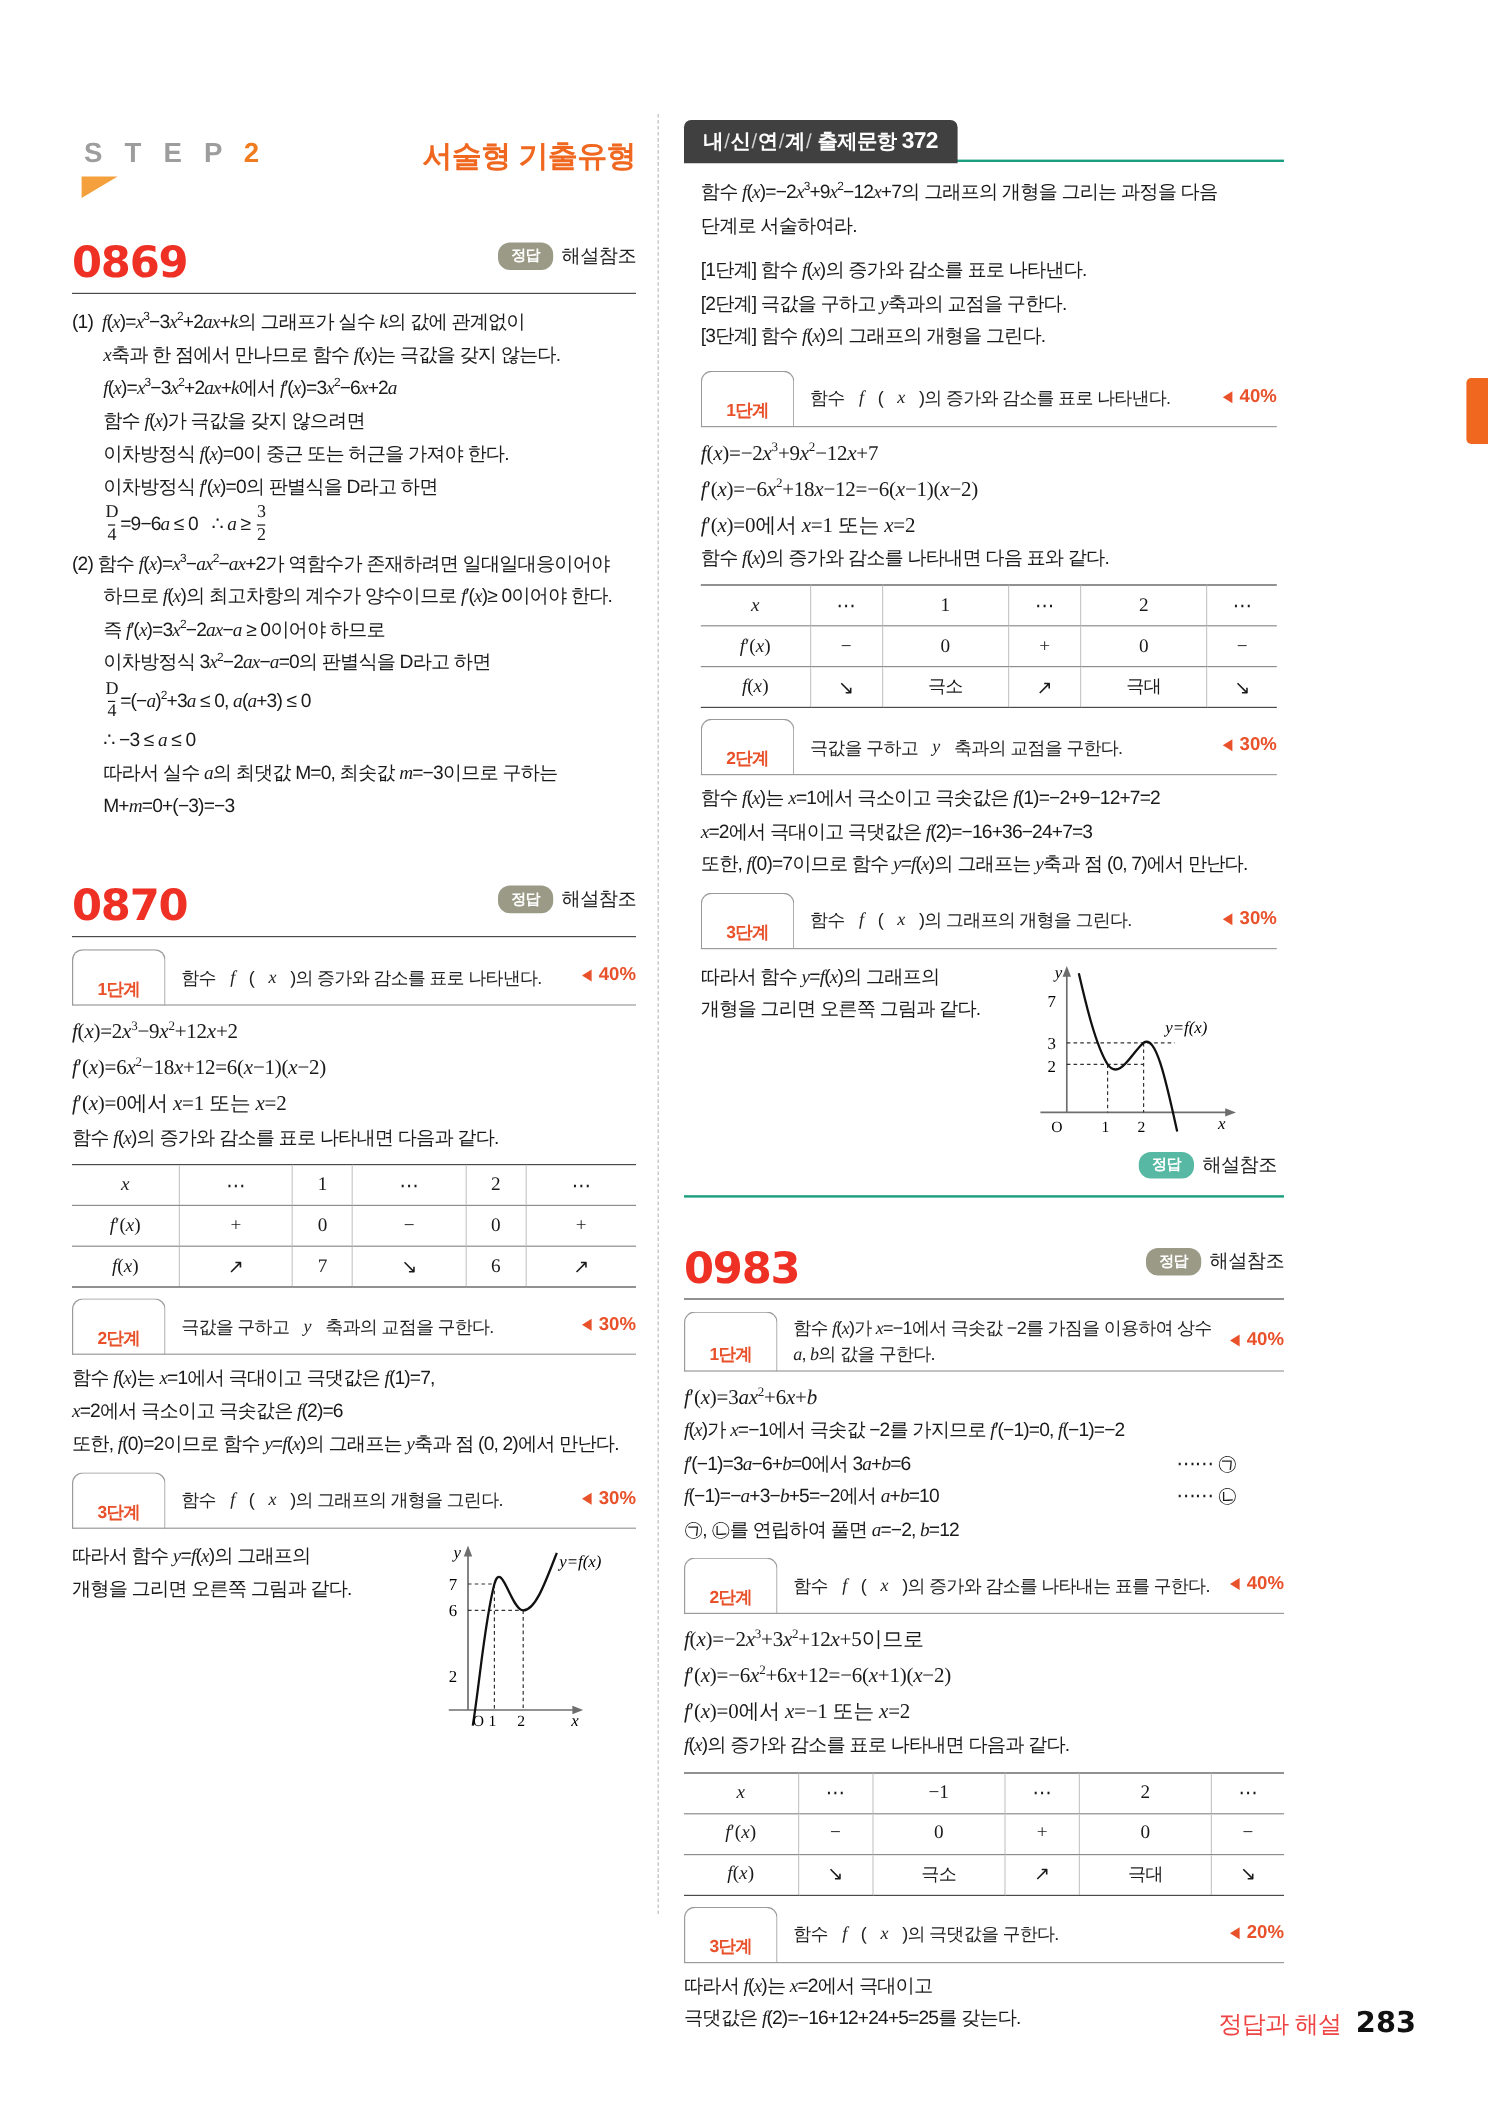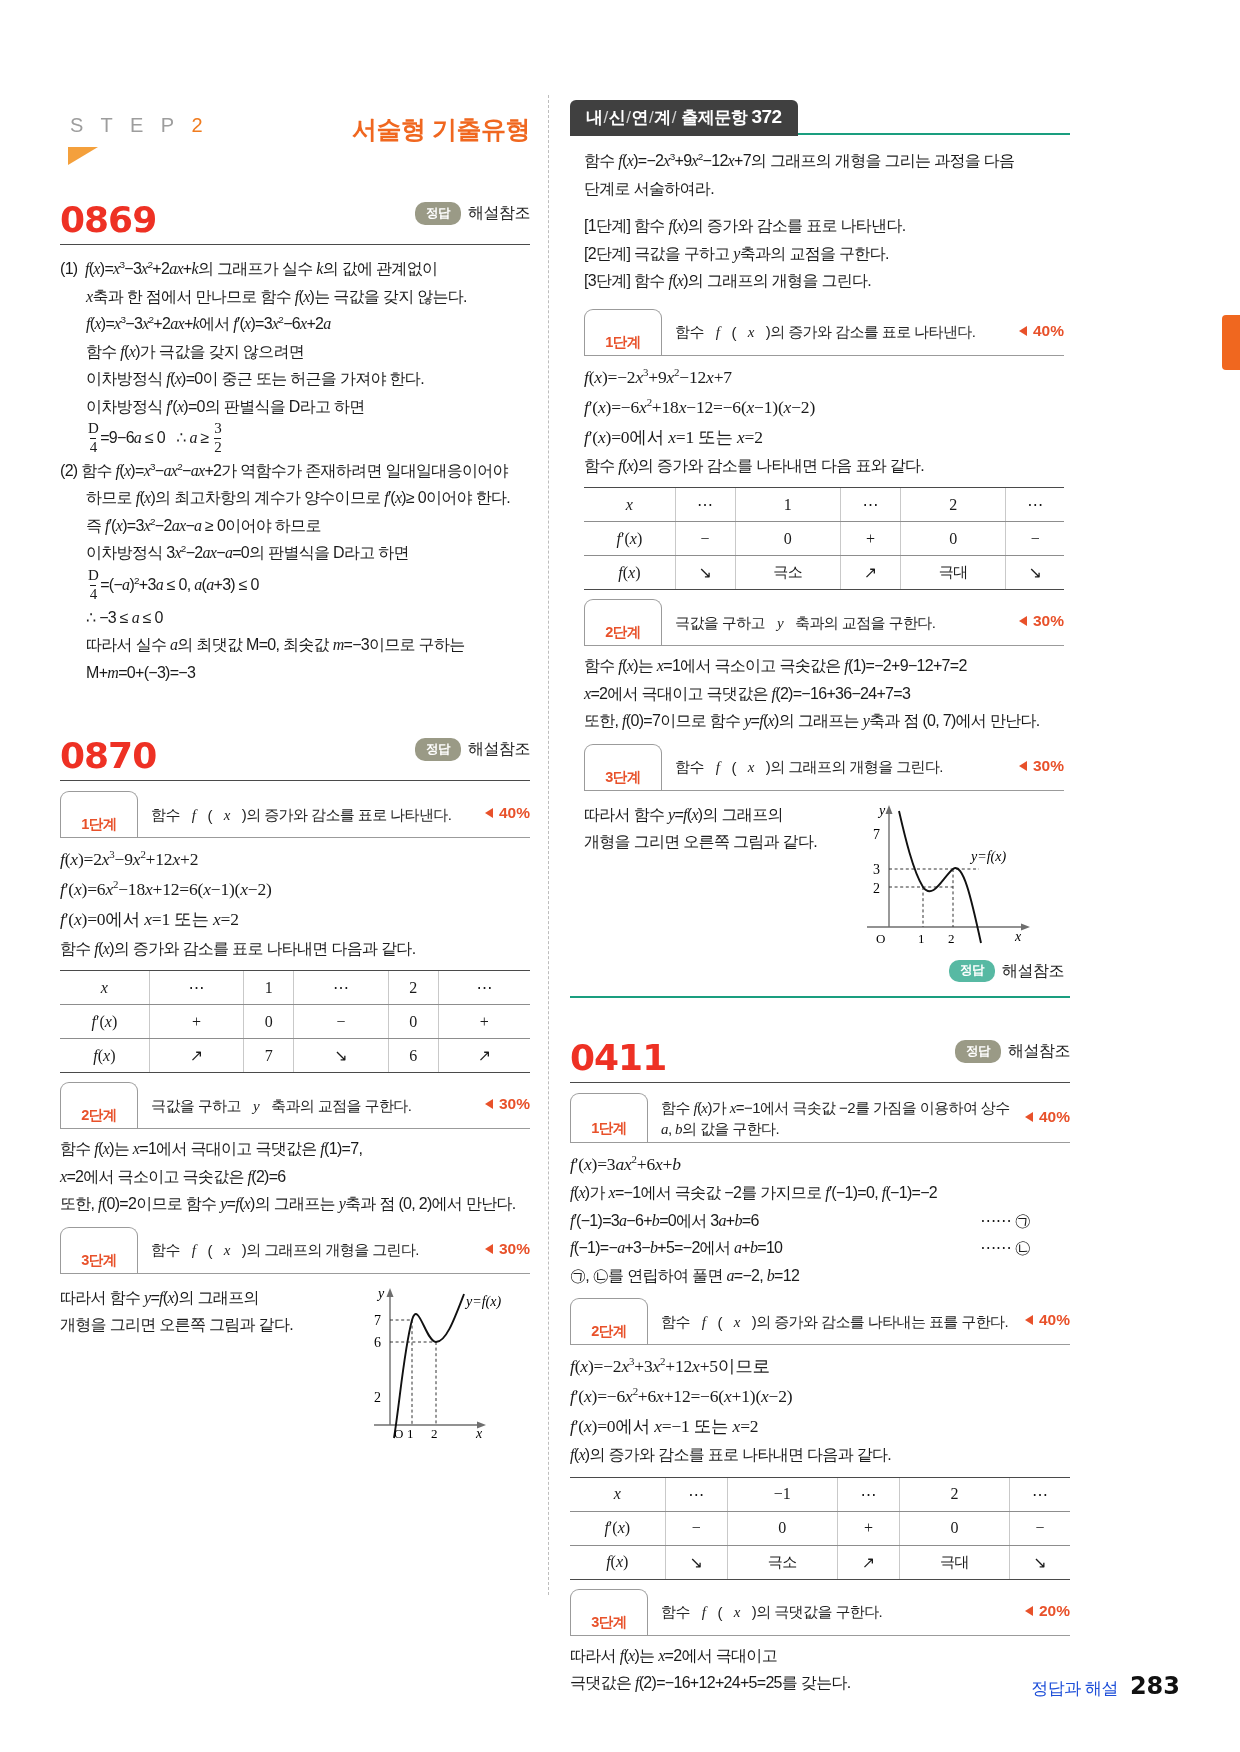--- a/index.html
+++ b/index.html
@@ -21,21 +21,21 @@
 
   .divider {
     position:absolute; left:548px; top:95px; width:0; height:1500px;
     border-left:1px dashed #bdbdbd;
   }
 
   
   .step-head { position:relative; height:72px; }
   .step-label {
     position:absolute; left:10px; top:14px;
-    font-size:20px; font-weight:normal; letter-spacing:6px;
+    font-size:23px; font-weight:bold; letter-spacing:6px;
     color:#9d9d9d;
   }
   .step-label .num { color:#f07c1f; }
   .step-title {
     position:absolute; right:0; top:13px;
     font-size:25px; font-weight:bold; color:#f0671f;
     letter-spacing:-0.5px;
   }
   .step-flag {
     position:absolute; left:8px; top:47px;
@@ -130,21 +130,21 @@
   .graph-row { display:flex; align-items:flex-start; gap:4px; }
   .graph-text { flex:1; padding-top:4px; }
   svg text { font-family:"Liberation Serif", serif; font-style:italic; }
   svg text.num { font-style:normal; }
 
   
   .footer {
     position:absolute; right:60px; bottom:52px;
     display:flex; align-items:baseline; gap:12px;
   }
-  .footer .lbl { font-size:17px; color:#1d4ed8; letter-spacing:-0.5px; }
+  .footer .lbl { font-size:20px; color:#ef4444; letter-spacing:-0.5px; }
   .footer .pg { font-size:24px; font-weight:bold; color:#111; font-family:"DejaVu Sans", sans-serif; }
 
   .side-tab {
     position:absolute; right:0; top:315px; width:18px; height:55px;
     background:#f0671f; border-radius:4px 0 0 4px;
   }
   .ansline { display:flex; justify-content:flex-end; align-items:center; gap:7px; margin-top:8px; }
 </style>
 </head>
 <body>
@@ -453,21 +453,21 @@
         <div class="ansline">
           <span class="ans-badge" style="background:#57b9a3;">정답</span>
           <span class="ans-text">해설참조</span>
         </div>
       </div>
       <div class="naesin-end"></div>
     </div>
 
     <div class="prob" style="margin-top:42px;">
       <div class="prob-head">
-        <div class="prob-num">0411</div>
+        <div class="prob-num">0983</div>
         <div class="ans-wrap">
           <span class="ans-badge">정답</span>
           <span class="ans-text">해설참조</span>
         </div>
       </div>
       <hr class="rule">
 
       <div class="stepbar">
         <div class="stepbar-row">
           <div class="step-chip">1단계</div>

